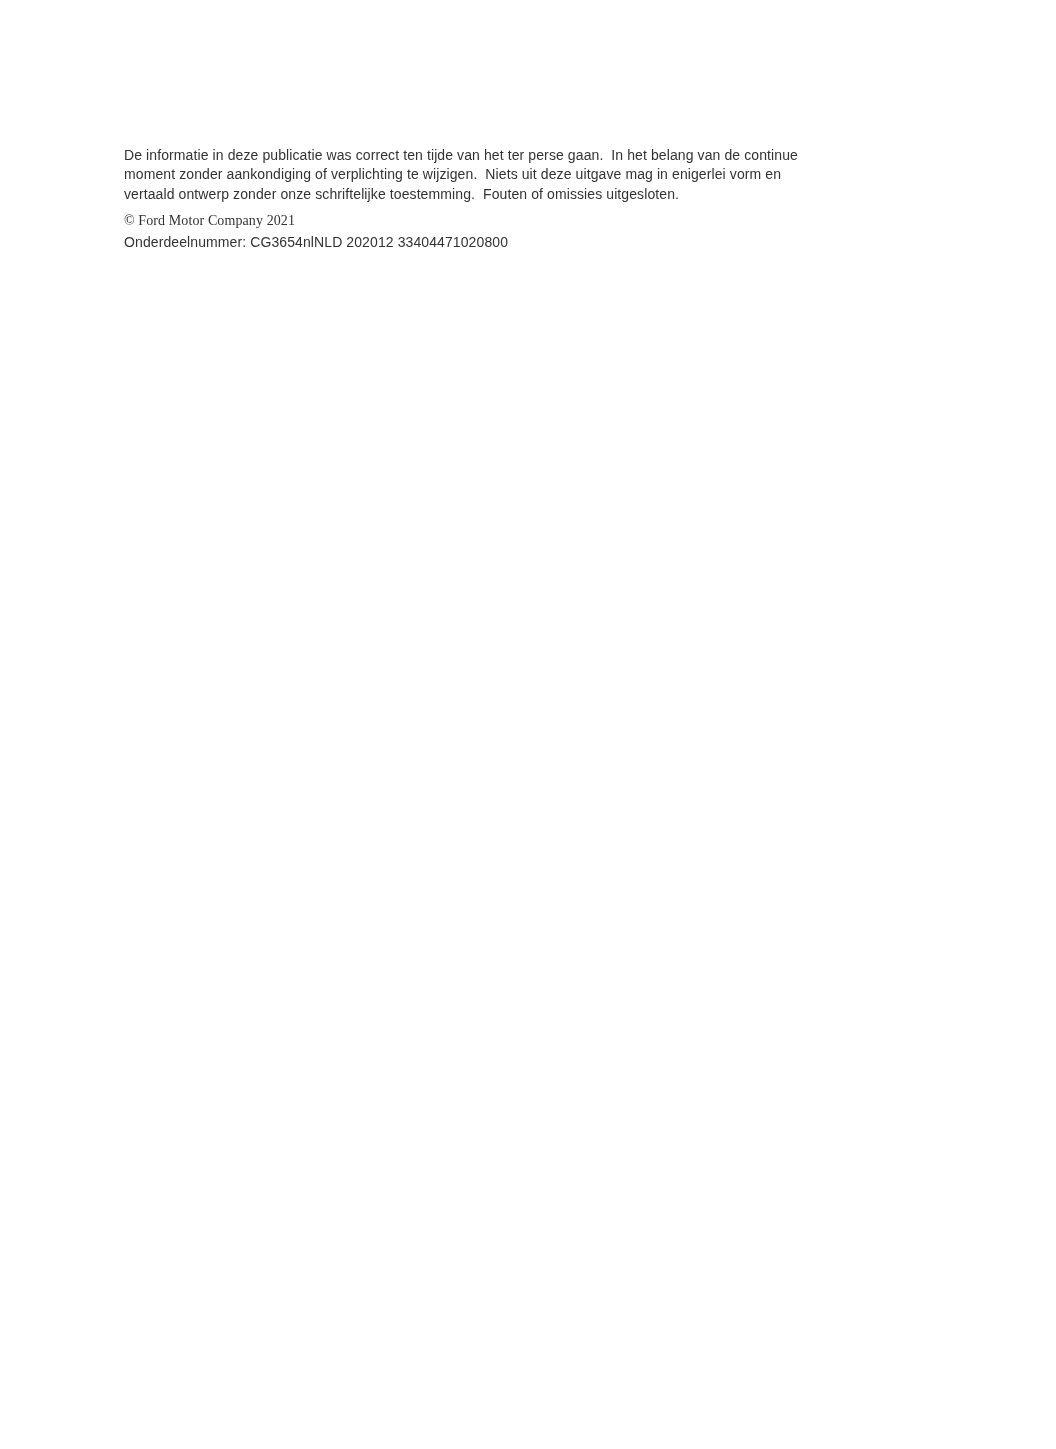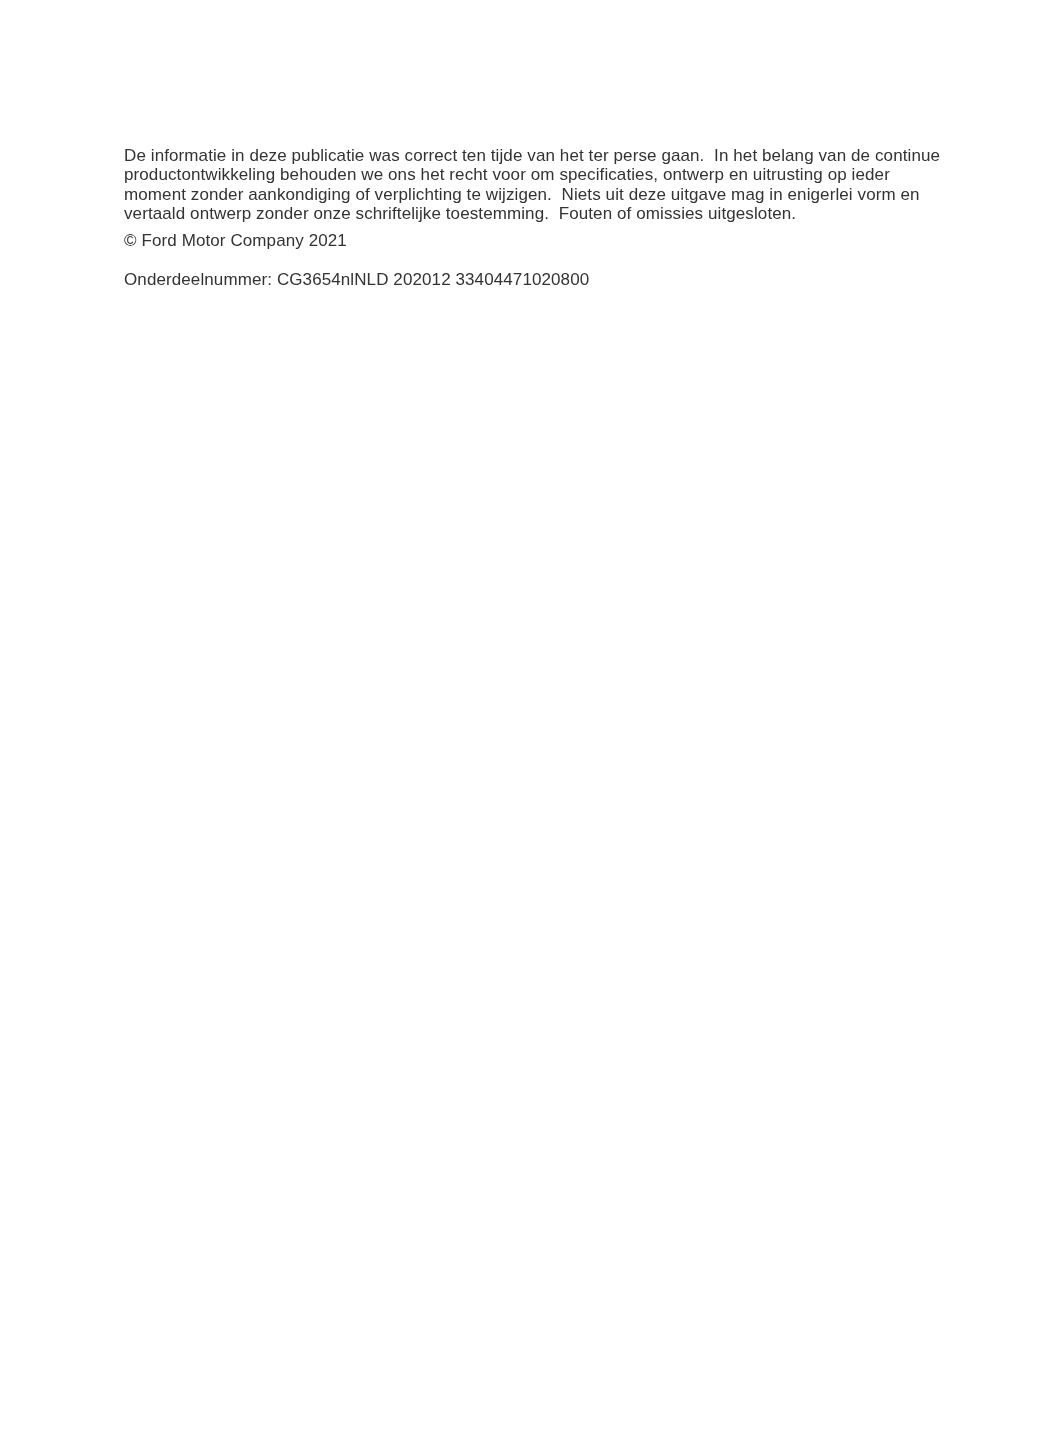--- a/index.html
+++ b/index.html
@@ -13,47 +13,47 @@
     background: #ffffff;
     overflow: hidden;
     font-family: "Liberation Sans", "DejaVu Sans", sans-serif;
   }
   .content {
     position: absolute;
     left: 124px;
     top: 146px;
     width: 860px;
     color: #333333;
-    font-size: 17px;
+    font-size: 14px;
     line-height: 19.4px;
     font-weight: 400;
     letter-spacing: 0.1px;
   }
   .disclaimer {
     margin-bottom: 7px;
   }
   .line {
     white-space: pre;
   }
   .copyright {
-    margin-bottom: 20px;
+    margin-bottom: 2px;
+    font-family: Liberation Serif, serif;
   }
   .rights {
     margin-bottom: 6px;
   }
 </style>
 </head>
 <body>
 
 <div class="page">
   <div class="content">
 
     <div class="disclaimer">
       <div class="line">De informatie in deze publicatie was correct ten tijde van het ter perse gaan.  In het belang van de continue</div>
-      <div class="line">productontwikkeling behouden we ons het recht voor om specificaties, ontwerp en uitrusting op ieder</div>
       <div class="line">moment zonder aankondiging of verplichting te wijzigen.  Niets uit deze uitgave mag in enigerlei vorm en</div>
       <div class="line">vertaald ontwerp zonder onze schriftelijke toestemming.  Fouten of omissies uitgesloten.</div>
     </div>
 
     <div class="copyright line">© Ford Motor Company 2021</div>
 
 
     <div class="part-number line">Onderdeelnummer: CG3654nlNLD 202012 33404471020800</div>
 
   </div>

